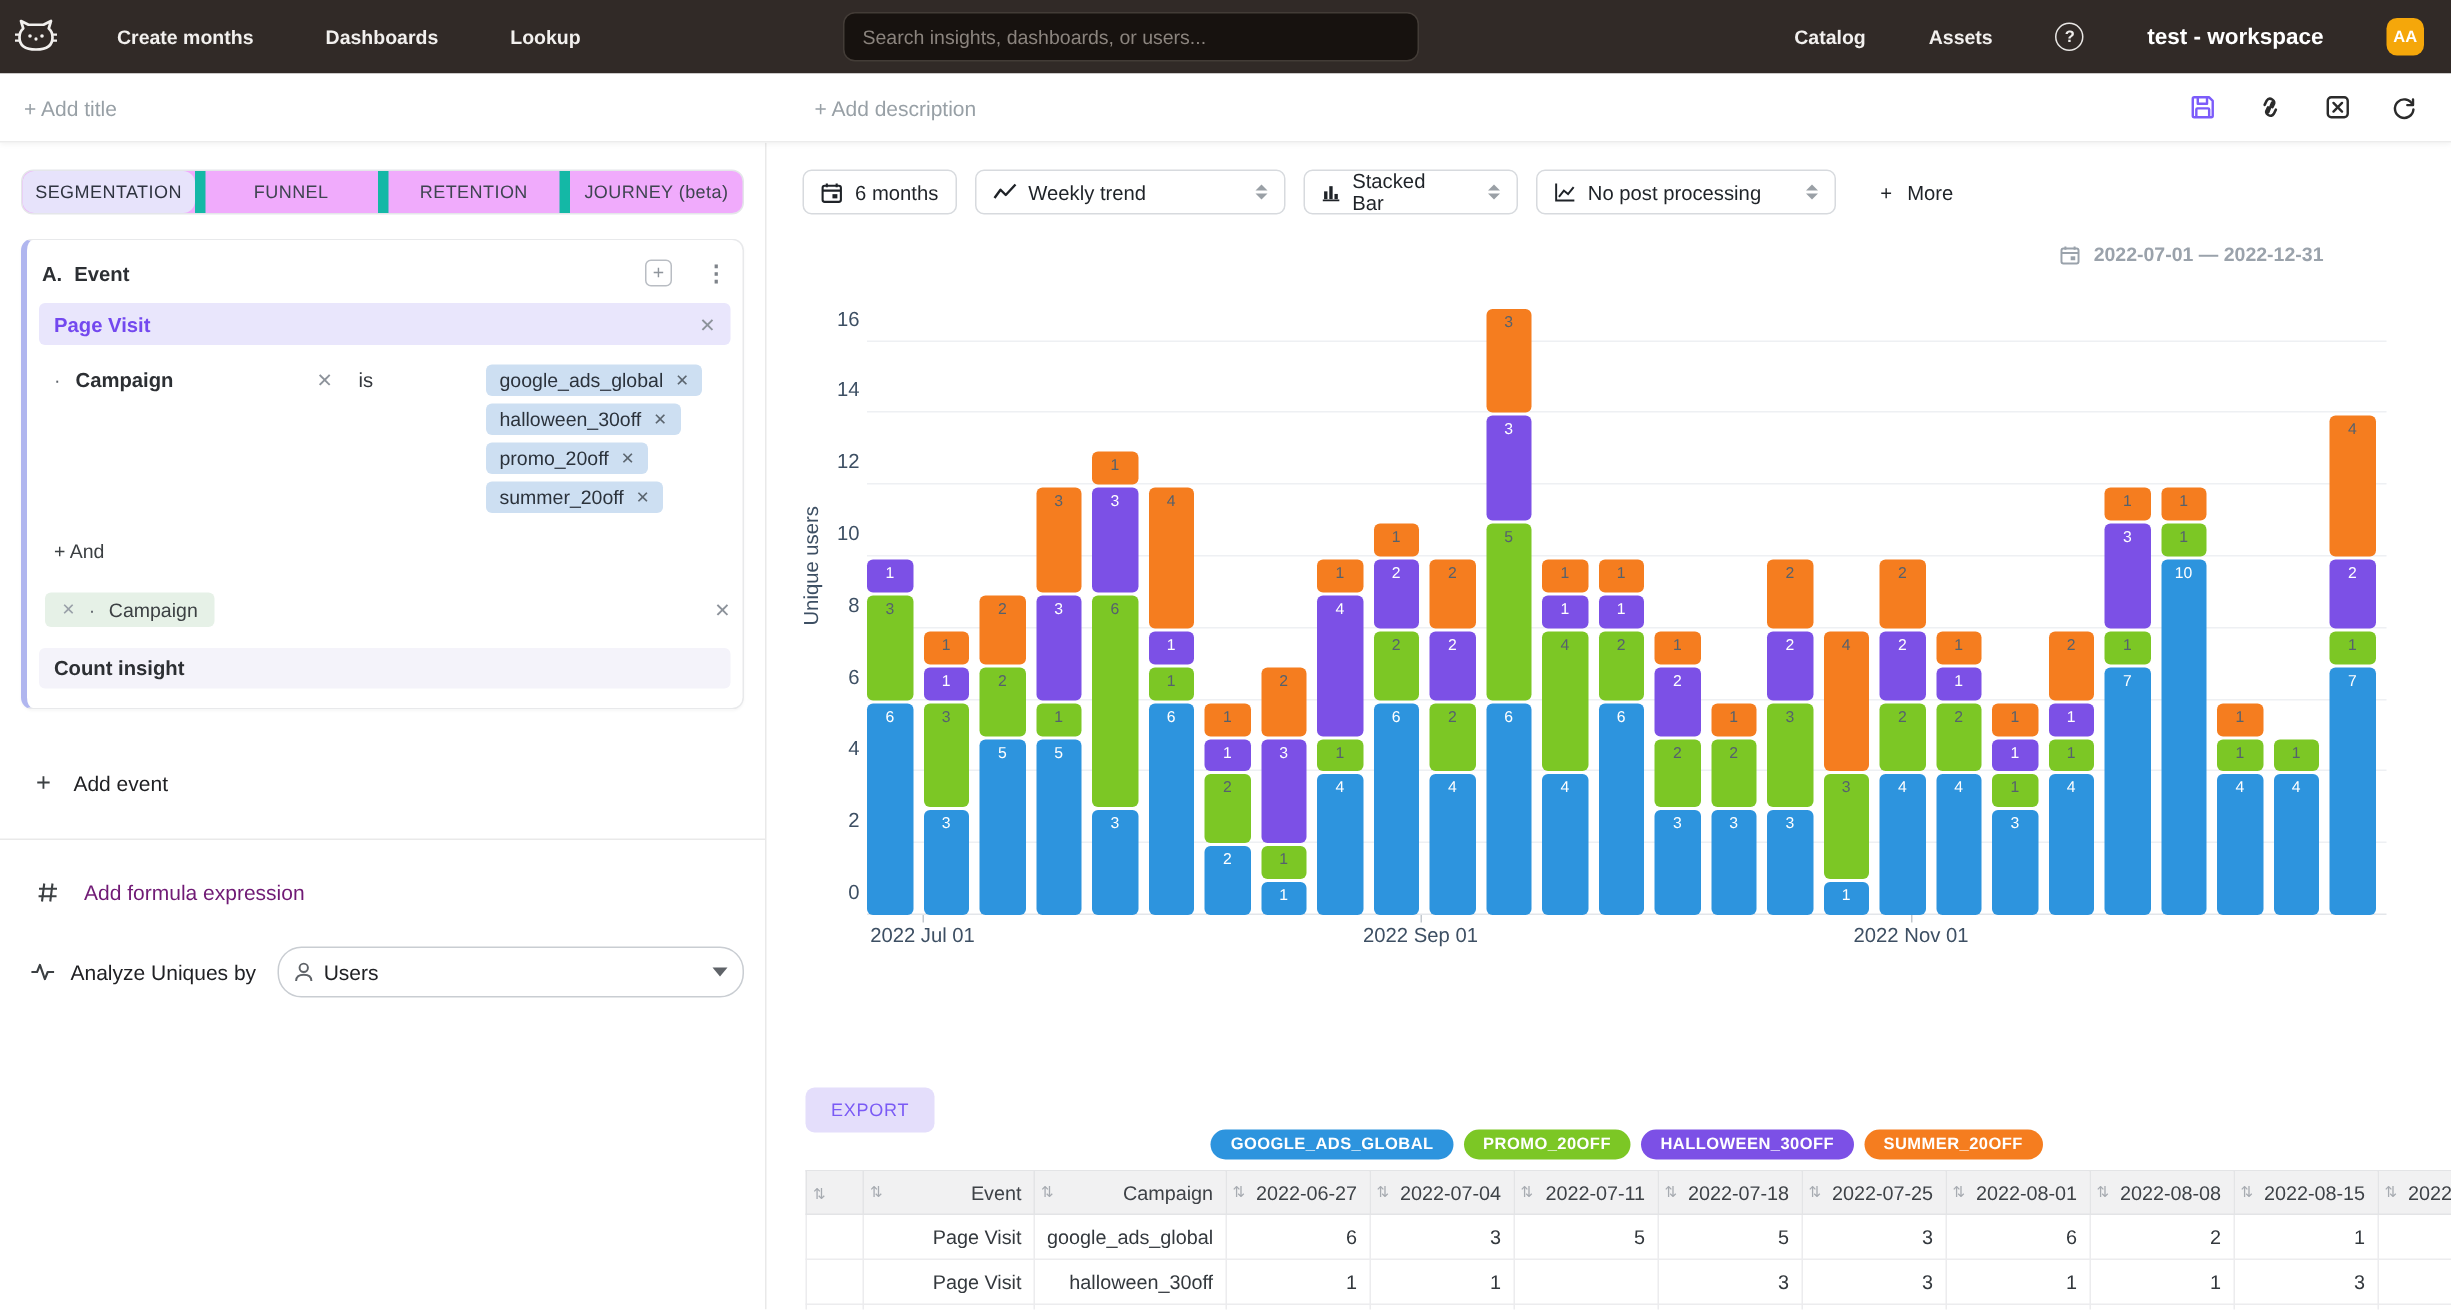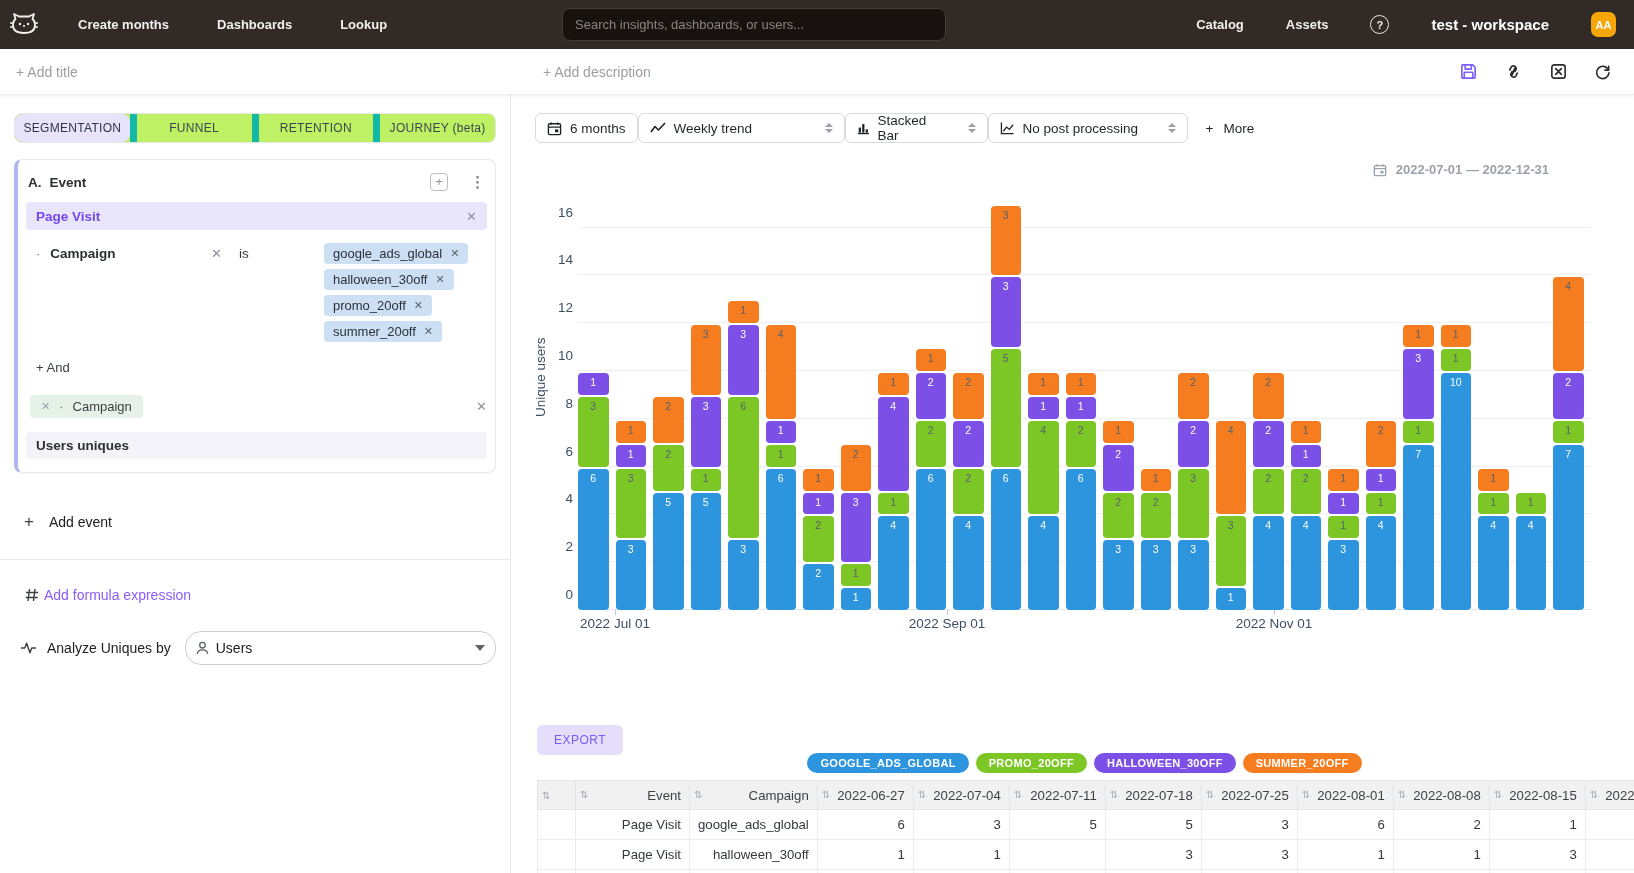--- a/index.html
+++ b/index.html
@@ -33,21 +33,21 @@
   .add-desc { position: absolute; left: 543px; color: #98a0a6; font-size: 14px; }
   .tb-icons { margin-left: auto; display: flex; align-items: center; gap: 25px; padding-right: 22px; }
   .tb-icons svg { display: block; }
 
   
   .content { display: flex; height: 778px; }
   .left-panel { width: 511px; min-width: 511px; border-right: 1px solid #e9e9e9;
     padding: 18px 14px 0 14px; position: relative; }
 
   .tabbar { display: flex; border: 1px solid #e4e6e9; border-radius: 8px; height: 30px;
-    overflow: hidden; background: #bef264; text-align: right; }
+    overflow: hidden; background: #f0abfc; text-align: right; }
   .tab { flex: 1; display: flex; align-items: center; justify-content: center;
     font-size: 12px; letter-spacing: 0.3px; color: #3e4450; cursor: pointer;
     border-left: 7px solid #14b8a6; }
   .tab:first-child { border-left: none; }
   .tab.active { background: #e7e3fb; border-radius: 8px; color: #2f3440; }
 
   .event-card { margin-top: 16px; border: 1px solid #e8e9eb; border-left: 4px solid #b0b6ef;
     border-radius: 8px; padding: 11px 8px 13px 8px; box-shadow: 0 1px 2px rgba(0,0,0,0.04); }
   .card-head { display: flex; align-items: center; padding: 2px 2px 0 2px; }
   .card-head .idx { font-size: 13.5px; font-weight: 700; color: #2c2f33; margin-right: 8px; }
@@ -79,33 +79,33 @@
     color: #3c4043; display: flex; align-items: center; gap: 9px; }
   .break-tag .bx { color: #99a0a8; font-size: 11px; cursor: pointer; }
   .break-tag .bdot { color: #5f646b; }
   .agg-row { margin-top: 14px; background: #f4f3fa; border-radius: 4px; height: 27px;
     display: flex; align-items: center; padding: 0 10px; font-size: 13.5px; font-weight: 700; color: #2c2f33; }
 
   .add-event { margin-top: 39px; padding-left: 10px; display: flex; align-items: center; gap: 15px;
     font-size: 14px; color: #202124; cursor: pointer; }
   .add-event .pl { font-size: 17px; color: #3c4043; }
   .panel-divider { margin: 27px -14px 0 -14px; border-top: 1px solid #e9e9e9; }
-  .add-formula { margin-top: 27px; padding-left: 10px; display: flex; align-items: center; gap: 4px;
-    font-size: 14px; color: #8b5cf6; cursor: pointer; }
+  .add-formula { margin-top: 27px; padding-left: 10px; display: flex; align-items: center; gap: 16px;
+    font-size: 14px; color: #701a75; cursor: pointer; }
   .analyze-row { margin-top: 28px; padding-left: 6px; display: flex; align-items: center; }
   .analyze-row .lbl { font-size: 14px; color: #202124; margin-left: 10px; }
   .an-select { margin-left: 14px; flex: 1; height: 34px; border: 1px solid #c9cdd2; border-radius: 16px;
     display: flex; align-items: center; padding: 0 10px; cursor: pointer; }
   .an-select .val { font-size: 14px; color: #202124; margin-left: 7px; }
   .caret-down { margin-left: auto; width: 0; height: 0; border-left: 5px solid transparent;
     border-right: 5px solid transparent; border-top: 6px solid #5f6368; }
 
   
   .main { flex: 1; position: relative; }
-  .toolbar { display: flex; align-items: center; gap: 0; padding: 18px 0 0 24px; }
+  .toolbar { display: flex; align-items: center; gap: 12px; padding: 18px 0 0 24px; }
   .tool-btn { height: 30px; border: 1px solid #d7dade; border-radius: 6px; background: #fff;
     display: flex; align-items: center; padding: 0 11px; font-size: 13.5px; color: #1f2328;
     gap: 8px; cursor: pointer; }
   .tool-select { justify-content: flex-start; }
   .updown { margin-left: auto; display: flex; flex-direction: column; gap: 2px; padding-left: 14px; }
   .updown i { display:block; width: 0; height: 0; border-left: 4px solid transparent; border-right: 4px solid transparent; }
   .updown .u { border-bottom: 4px solid #9aa0a6; }
   .updown .d { border-top: 4px solid #9aa0a6; }
   .more-btn { display: flex; align-items: center; gap: 10px; font-size: 13.5px; color: #1f2328;
     margin-left: 18px; cursor: pointer; }
@@ -252,21 +252,21 @@
       </div>
       <div class="and-row">+ And</div>
       <div class="break-row">
         <div class="break-tag">
           <span class="bx">✕</span>
           <span class="bdot">·</span>
           <span>Campaign</span>
         </div>
         <span class="xmark">✕</span>
       </div>
-      <div class="agg-row">Users uniques</div>
+      <div class="agg-row">Count insight</div>
     </div>
 
     <div class="add-event">
       <span class="pl">+</span>
       <span>Add event</span>
     </div>
     <div class="panel-divider"></div>
     <div class="add-formula">
       <svg width="16" height="16" viewBox="0 0 16 16">
           <path d="M5.5 2 L4 14 M11 2 L9.5 14 M2 5.5 H14 M1.7 10.5 H13.7" stroke="#3c4043" stroke-width="1.4" fill="none"></path>

